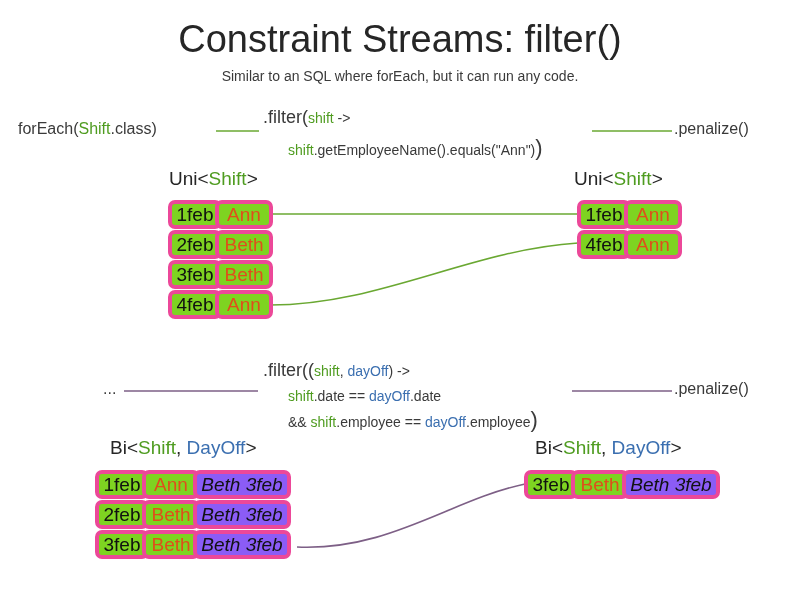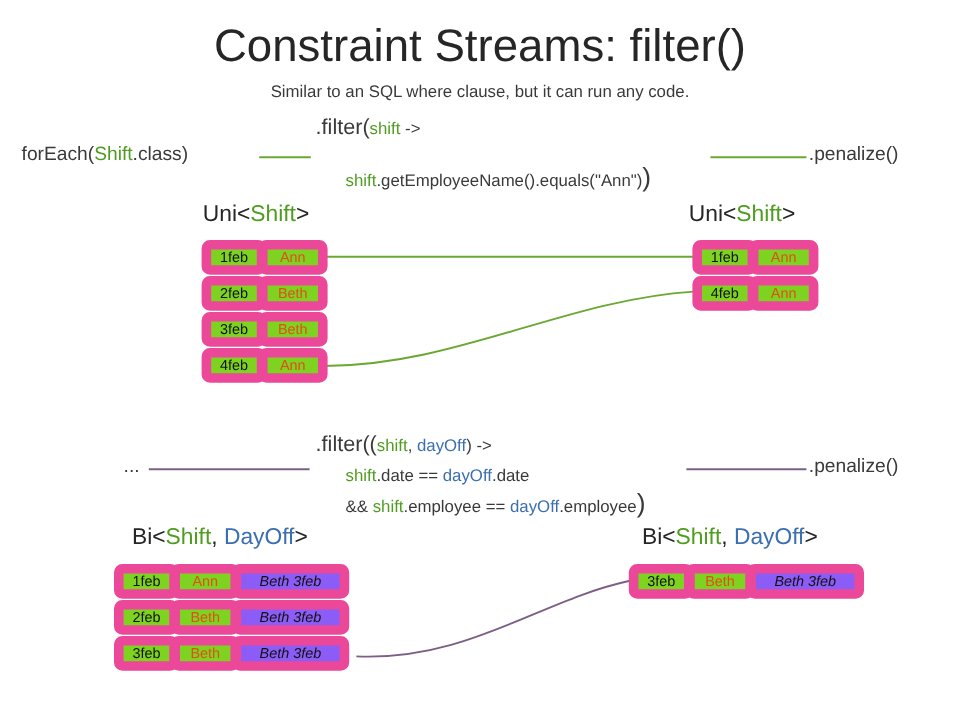--- a/index.html
+++ b/index.html
@@ -67,26 +67,26 @@
 
   
   .tuple {
     position: absolute;
     display: flex;
     align-items: stretch;
     height: 29px;
   }
   .cell {
     box-sizing: border-box;
-    border: 8px solid #ec4899;
+    border: 4px solid #ec4899;
     border-radius: 7px;
     display: flex;
     align-items: center;
     justify-content: center;
-    font-size: 12px;
+    font-size: 19px;
     line-height: 1;
     padding-bottom: 1px;
   }
   .cell.green { background: #7ed321; }
   .cell.blue  { background: #8b5cf6; font-style: italic; }
   .c-date { color: #111111; }
   .c-name { color: #e04e1b; }
   .c-pair { color: #111111; }
 
   
@@ -104,41 +104,41 @@
     color: #262626;
     white-space: nowrap;
   }
 </style>
 </head>
 <body>
 
 <div id="stage">
 
   <div class="abs title">Constraint Streams: filter()</div>
-  <div class="abs subtitle">Similar to an SQL where clause, but it can run any code.</div>
+  <div class="abs subtitle">Similar to an SQL where forEach, but it can run any code.</div>
 
   <svg id="wires" viewBox="0 0 800 600">
 
     <line x1="216" y1="131" x2="259" y2="131" stroke="#6aa832" stroke-width="1.6"></line>
     <line x1="592" y1="131" x2="672" y2="131" stroke="#6aa832" stroke-width="1.6"></line>
 
     <path d="M 270 214 L 578 214" fill="none" stroke="#6aa832" stroke-width="1.6"></path>
     <path d="M 270 305 C 380 305, 470 250, 578 243" fill="none" stroke="#6aa832" stroke-width="1.6"></path>
 
     <line x1="124" y1="391" x2="258" y2="391" stroke="#7d5f86" stroke-width="1.6"></line>
     <line x1="572" y1="391" x2="672" y2="391" stroke="#7d5f86" stroke-width="1.6"></line>
 
     <path d="M 297 547 C 390 551, 450 500, 525 484" fill="none" stroke="#7d5f86" stroke-width="1.6"></path>
   </svg>
 
   <div class="abs code sz20" style="left:18px; top:120px;">
     <span class="plain">forEach(</span><span class="shift">Shift</span><span class="plain">.class)</span>
   </div>
 
-  <div class="abs code sz18" style="left:263px; top:96px;">
+  <div class="abs code sz18" style="left:263px; top:107px;">
     <span class="plain">.filter(</span><span class="shift sz14">shift</span><span class="plain sz14"> -&gt;</span>
   </div>
 
   <div class="abs code sz14" style="left:288px; top:138px;">
     <span class="shift">shift</span><span class="plain">.getEmployeeName().equals("Ann")</span><span class="plain big">)</span>
   </div>
 
   <div class="abs code sz20" style="left:674px; top:120px;">.penalize()</div>
 
   <div class="abs typelabel" style="left:169px; top:168px;">

